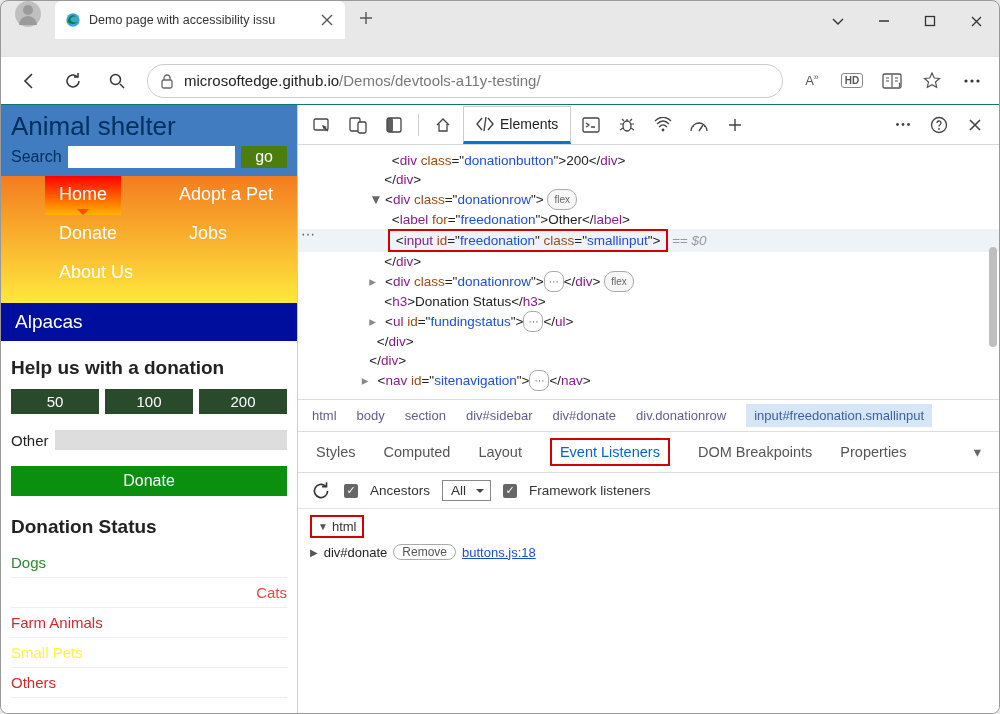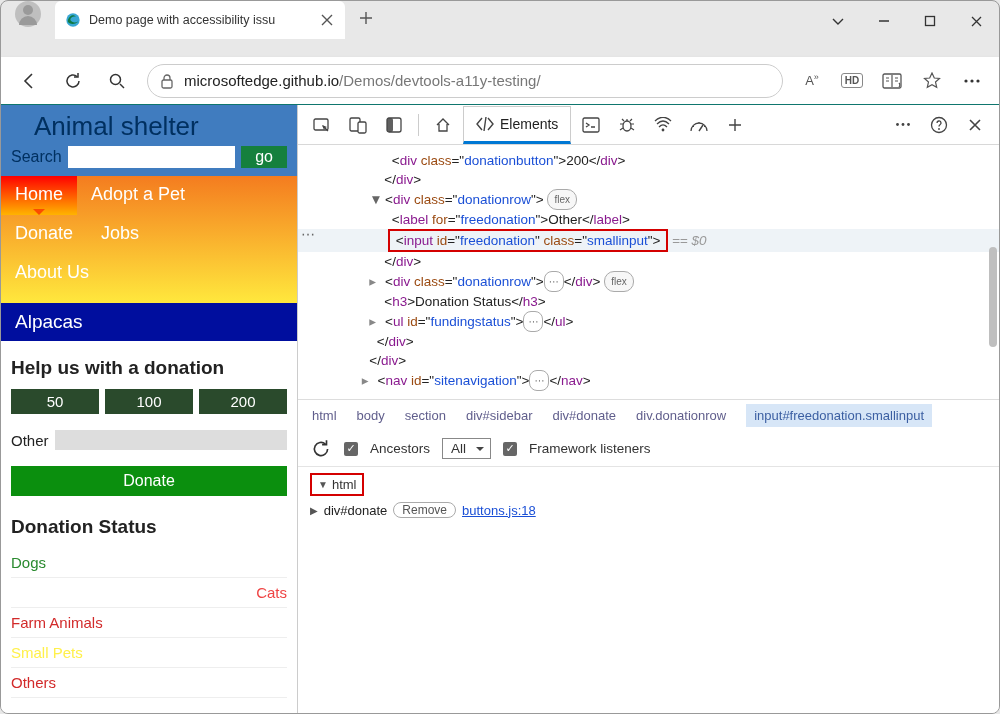--- a/index.html
+++ b/index.html
@@ -29,28 +29,28 @@
 .rt-icons { display:flex; gap:2px; }
 .rt-ico { width:38px; height:38px; display:flex; align-items:center; justify-content:center; color:#555; font-size:13px; }
 .ib { border:1px solid #888; border-radius:3px; padding:1px 3px; font-size:10px; font-weight:600; }
 
 
 .content { display:flex; height:calc(714px - 44px - 48px - 2px); background:#fff; }
 
 
 .page { width:296px; display:flex; flex-direction:column; padding:0; }
 .header-band { background:#407cbf; padding:6px 10px 8px 10px; }
-.site-title { font-size:26px; font-weight:400; color:#003060; margin-bottom:4px;margin-left:23px; }
+.site-title { font-size:26px; font-weight:400; color:#003060; margin-bottom:4px; }
 .search-row { display:flex; align-items:center; gap:6px; }
 .search-lbl { color:#003060; font-size:16px; }
 .search-in { flex:1; height:22px; background:#fff; }
-.go-btn { background:#15803d; color:#fff; font-size:16px; padding:2px 14px; }
+.go-btn { background:#4d7c0f; color:#fff; font-size:16px; padding:2px 14px; }
 .nav-band { background:linear-gradient(#f47c1f,#ffe83d); padding-bottom:10px; }
 .nav-row { display:flex; }
-.nav-item { color:#fff; font-size:18px; padding:8px 14px 10px 14px; position:relative; }
+.nav-item { color:#fff; font-size:18px; padding:8px 14px 10px 14px; position:relative;margin-left:44px; }
 .home-btn { background:linear-gradient(#ff0000,#ffb400); }
 .home-btn::after { content:""; position:absolute; bottom:-6px; left:50%; margin-left:-6px; border:6px solid transparent; border-top-color:#fb4c00; }
 .category { background:#000e9e; color:#fff; font-size:19px; padding:8px 14px; }
 .section-h { font-size:19px; font-weight:700; color:#222; padding:16px 10px 10px 10px; }
 .chips { display:flex; gap:6px; padding:0 10px; }
 .chip { flex:1; background:#2a4a2c; color:#fff; text-align:center; font-size:15px; padding:4px 0; }
 .other-row { display:flex; align-items:center; gap:6px; padding:16px 10px; }
 .other-lbl { font-size:15px; color:#222; }
 .other-in { flex:1; height:20px; background:#ddd; }
 .donate-bar { background:#0b8f0e; color:#fff; text-align:center; font-size:16px; padding:6px 0; margin:0 10px 4px 10px; }
@@ -352,20 +352,29 @@
     <div class="crumbs" id="crumbs">
         <span>html</span>
         <span>body</span>
         <span>section</span>
         <span>div#sidebar</span>
         <span>div#donate</span>
         <span>div.donationrow</span>
         <span class="sel">input#freedonation.smallinput</span>
       </div>
 
+    <div class="panel-tabs" id="ptabs">
+        <span>Styles</span>
+        <span>Computed</span>
+        <span>Layout</span>
+        <span class="sel">Event Listeners</span>
+        <span>DOM Breakpoints</span>
+        <span>Properties</span>
+        <span class="chev">▾</span>
+      </div>
 
     <div class="listener-bar">
       <svg class="refresh-ico" viewBox="0 0 20 20">
           <path d="M16 10a6 6 0 1 1-2-4.5" stroke="#333" stroke-width="1.5" fill="none"></path>
           <path d="M15 2v4h-4" stroke="#333" stroke-width="1.5" fill="none"></path>
         </svg>
       <span class="cb">✓</span>
       <span>Ancestors</span>
       <span class="sel-box2">All</span>
       <span class="cb">✓</span>

